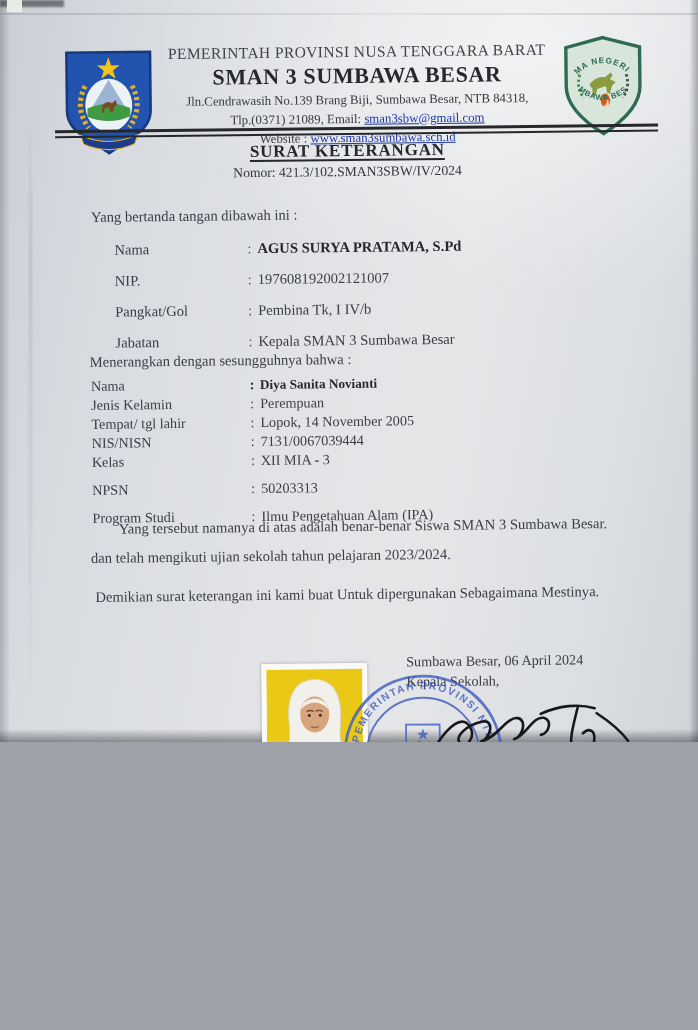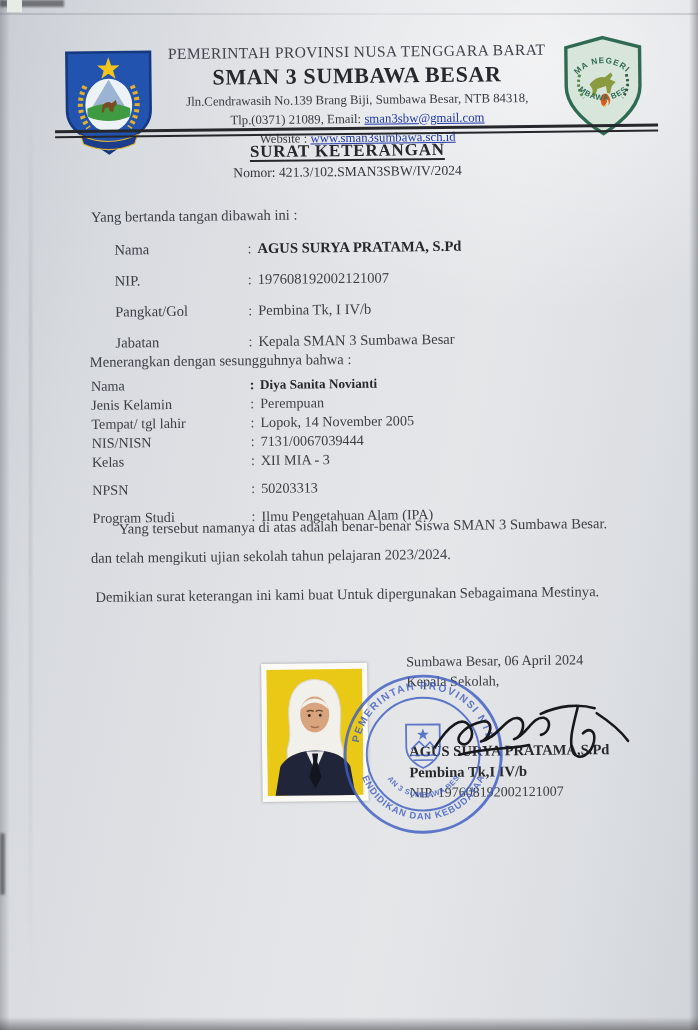--- a/index.html
+++ b/index.html
@@ -2,21 +2,21 @@
 <html><head>
 <meta charset="utf-8">
 <style>
   html,body{margin:0;padding:0;}
   body{
     width:698px;height:1030px;overflow:hidden;
     background:#9ea1a7;
     font-family:"Liberation Serif","DejaVu Serif",serif;
     -webkit-font-smoothing:antialiased;
   }
-  .scan{position:relative;width:698px;height:1030px;overflow:hidden;}
+  .scan{position:relative;width:698px;height:742px;overflow:hidden;}
   .paper{
     position:absolute;inset:0;
     background:
       radial-gradient(ellipse 560px 360px at 78% 6%, rgba(255,255,255,.5), rgba(255,255,255,0) 70%),
       linear-gradient(100deg,#caced4 0%,#d7dadf 16%,#e1e3e6 44%,#e5e6e8 62%,#dbdee2 84%,#d0d3d8 100%);
   }
   
   .fx{position:absolute;pointer-events:none;}
   .fx-top-dark{left:0;top:0;width:64px;height:7px;background:rgba(35,37,42,.55);filter:blur(1px);}
   .fx-top-fold{left:7px;top:0;width:15px;height:12px;background:#e7ece4;}

